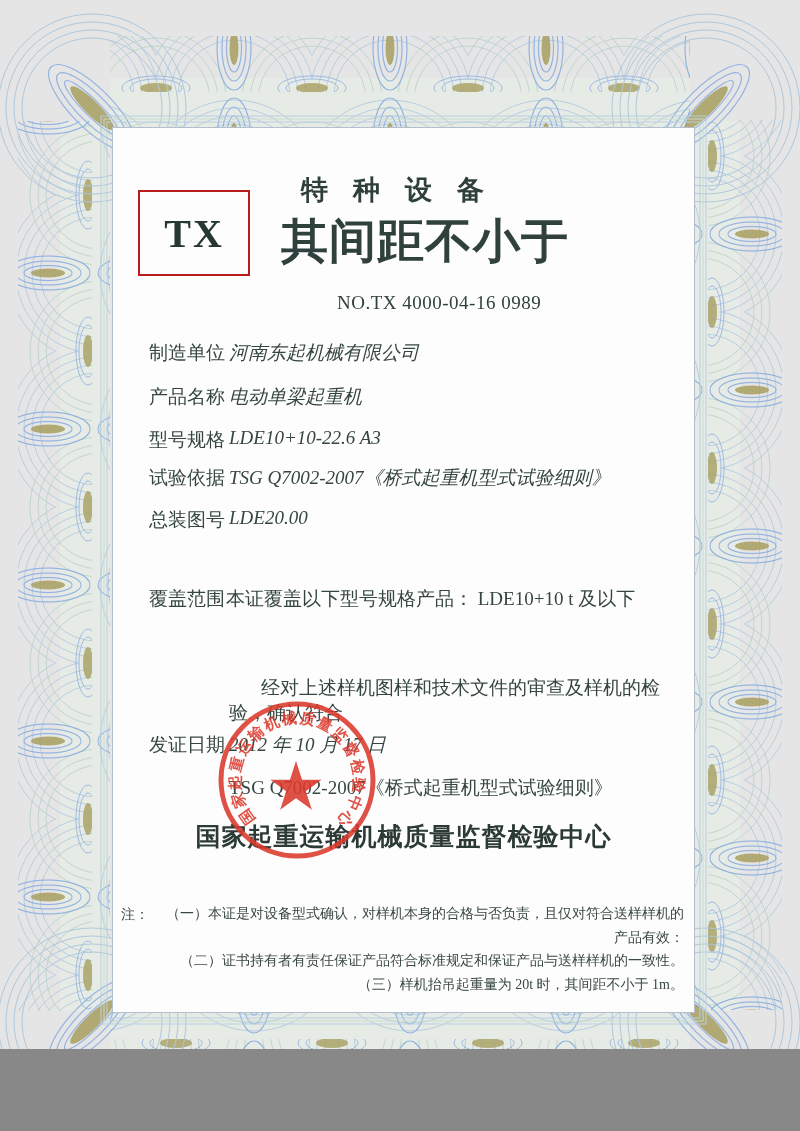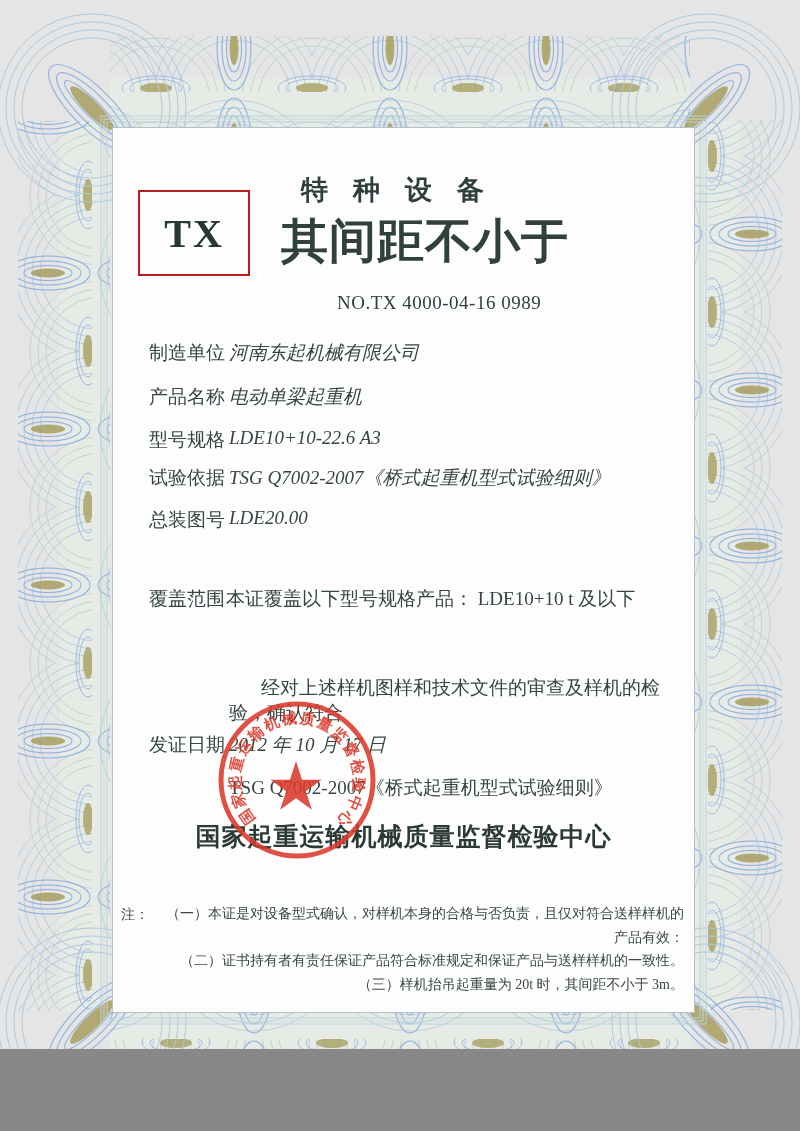--- a/index.html
+++ b/index.html
@@ -171,21 +171,21 @@
       <span class="val">2012 年 10 月 17 日</span>
     </div>
 
     <div class="authority">国家起重运输机械质量监督检验中心</div>
 
     <div class="notes">
       <span class="note-lbl">注：</span>
       <div class="items">
         <div>（一）本证是对设备型式确认，对样机本身的合格与否负责，且仅对符合送样样机的产品有效：</div>
         <div>（二）证书持有者有责任保证产品符合标准规定和保证产品与送样样机的一致性。</div>
-        <div>（三）样机抬吊起重量为 20t 时，其间距不小于 3m。</div>
+        <div>（三）样机抬吊起重量为 20t 时，其间距不小于 1m。</div>
       </div>
     </div>
   </div>
 
   <svg class="seal-svg" width="178" height="178" viewBox="0 0 178 178">
     <circle cx="89" cy="89" r="76" fill="none" stroke="#dc392c" stroke-width="5"></circle>
     <path id="sealArc" d="M 48.7,129.3 A 57,57 0 1 1 129.3,129.3" fill="none"></path>
     <text font-size="15" font-weight="bold" fill="#dc392c" letter-spacing="1.9" font-family="Liberation Serif, DejaVu Serif, serif">
       <textPath href="#sealArc" startOffset="1">国家起重运输机械质量监督检验中心</textPath>
     </text>

